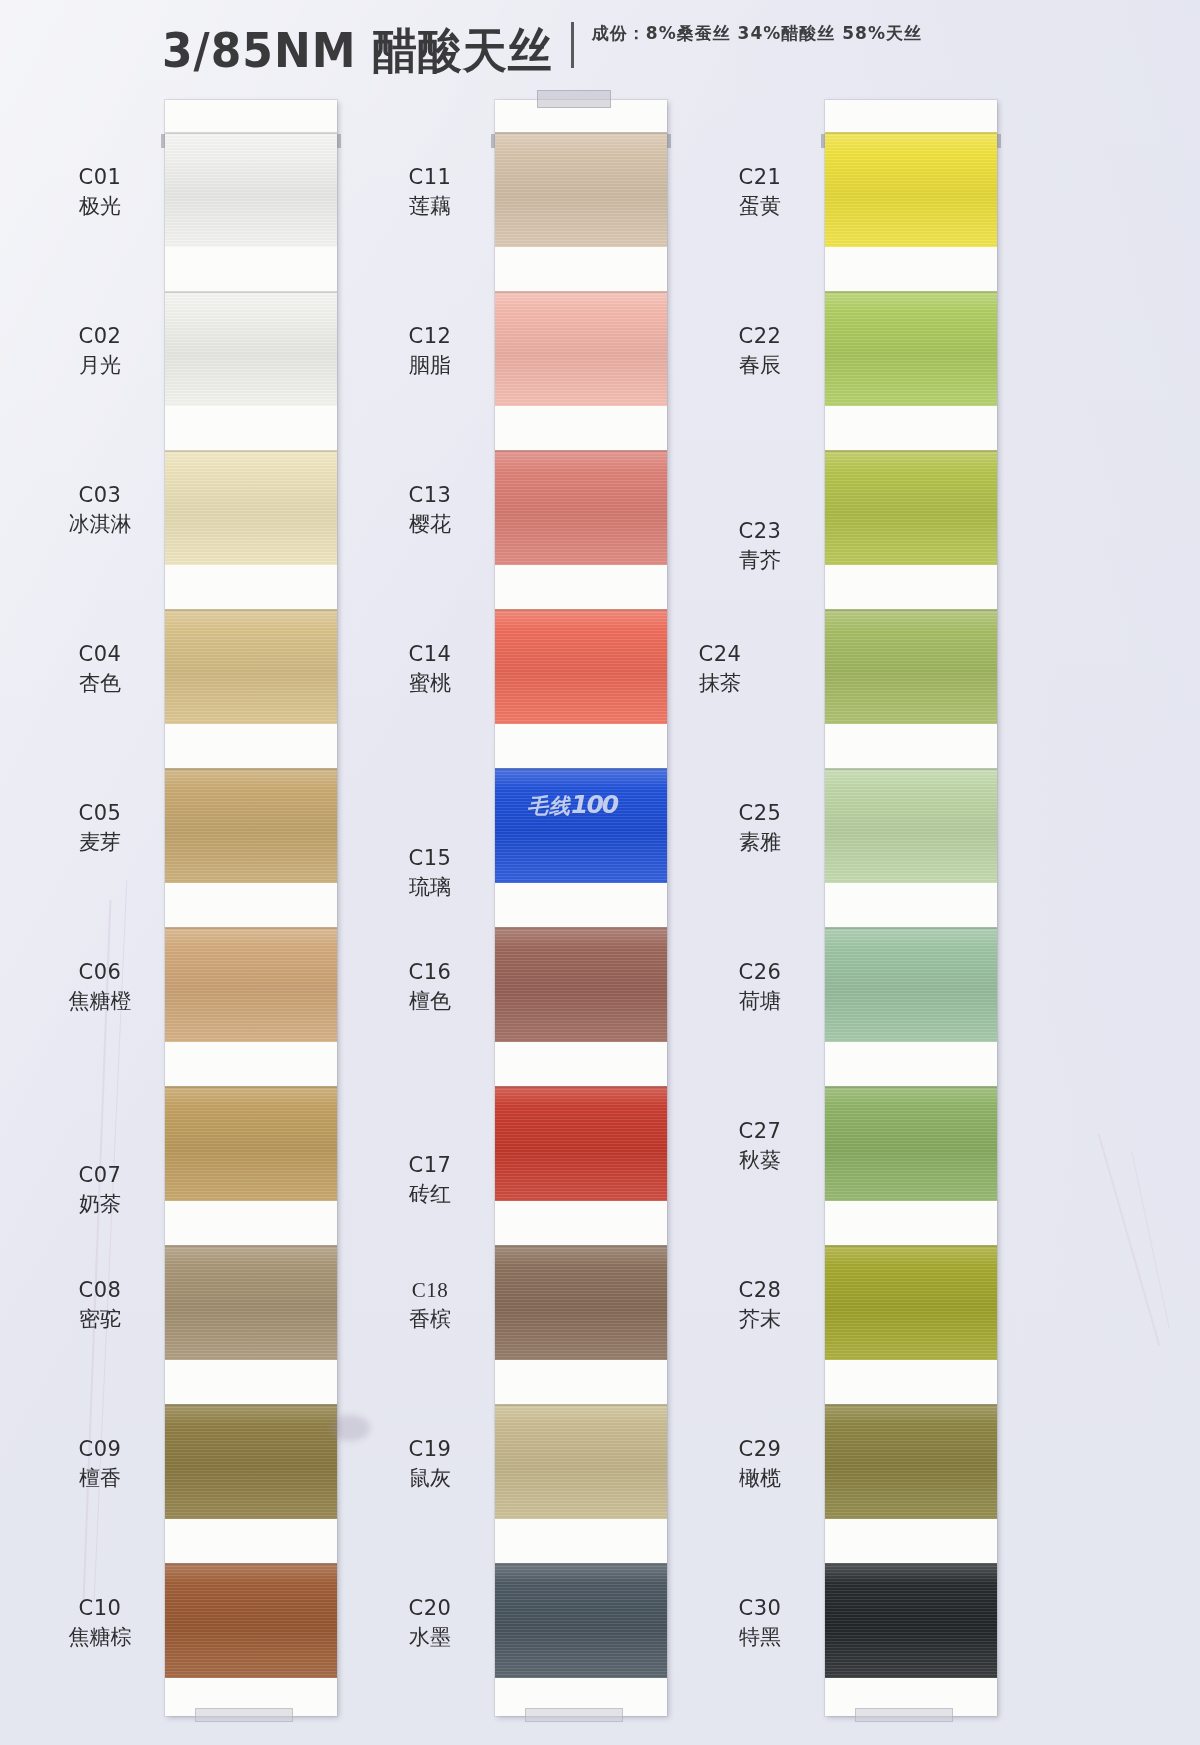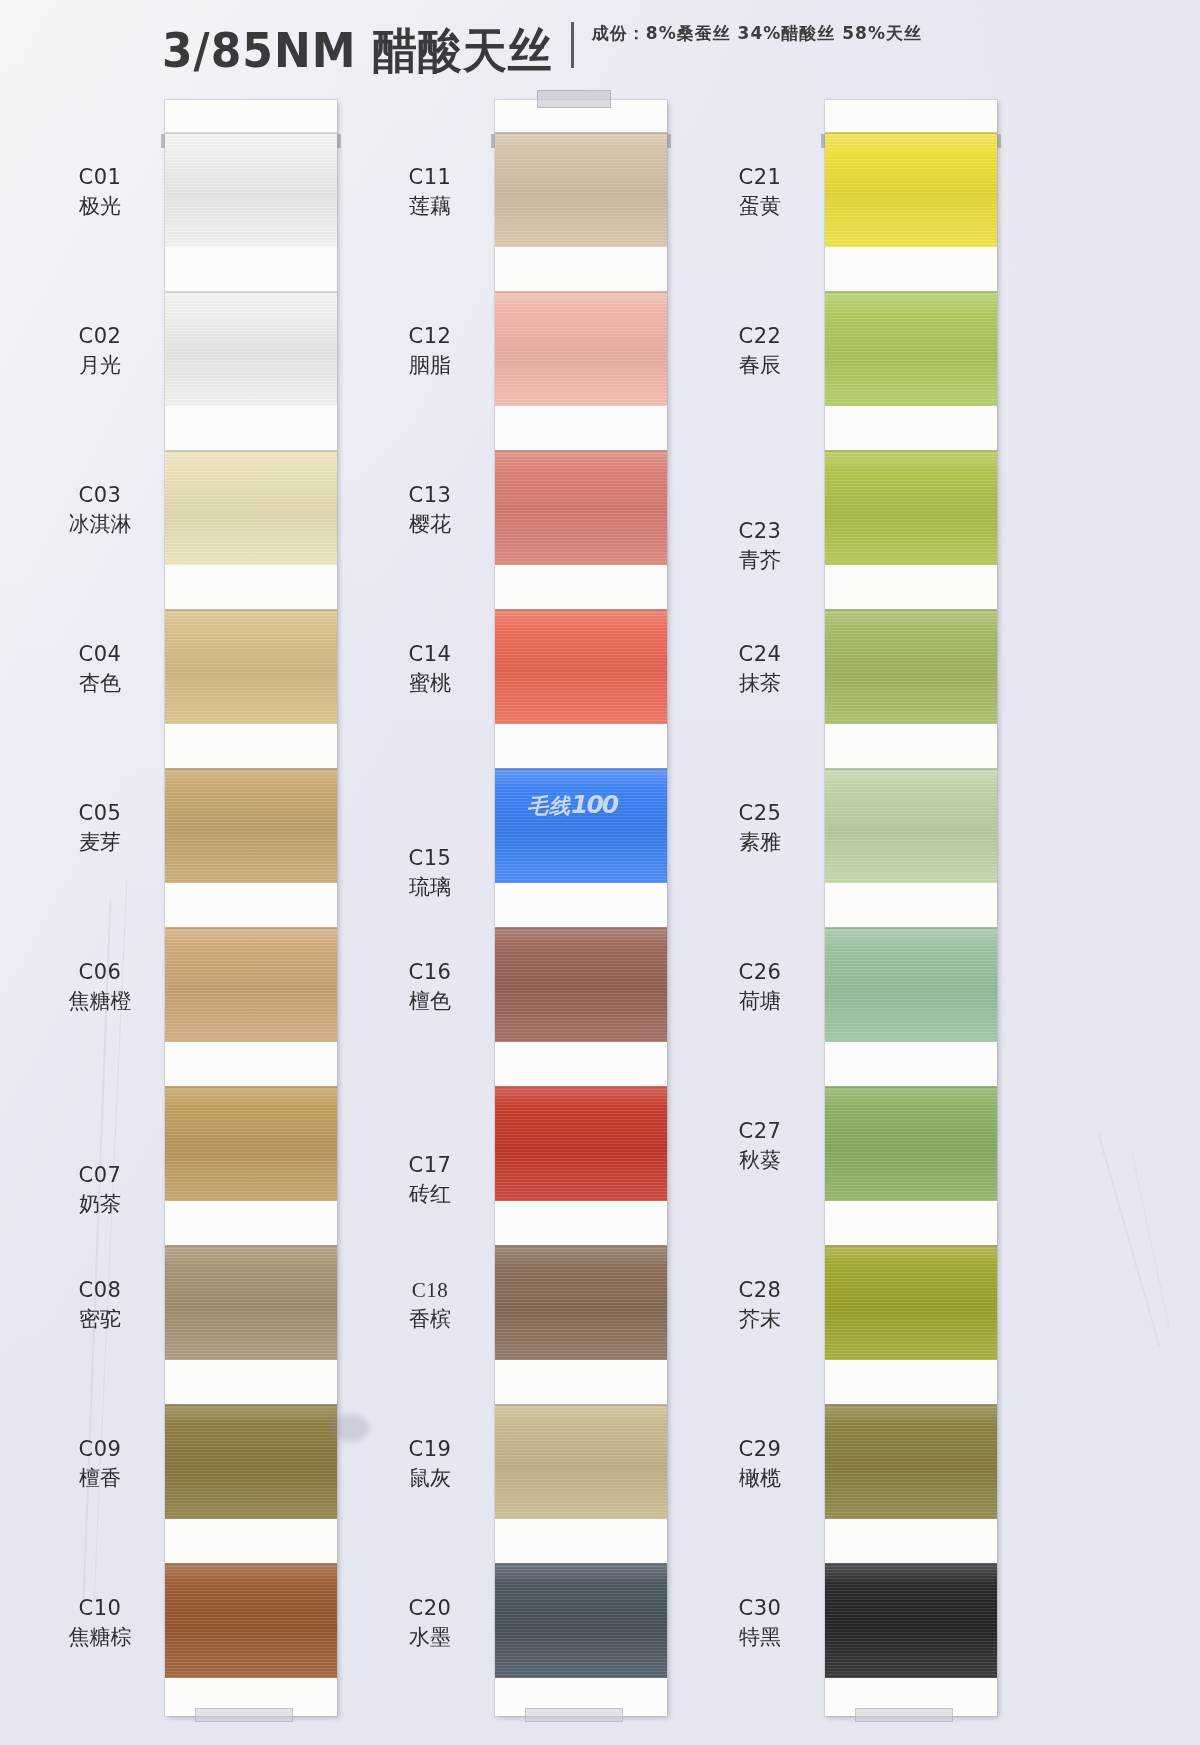--- a/index.html
+++ b/index.html
@@ -305,21 +305,21 @@
           <div class="threads"></div>
           <div class="sheen"></div>
         </div>
         <div class="gap"></div>
         <div class="swatch" style="background: rgb(239, 106, 87);">
           <div class="edge-top"></div>
           <div class="threads"></div>
           <div class="sheen"></div>
         </div>
         <div class="gap"></div>
-        <div class="swatch" style="background: #3b82f6; padding-left: 48px;">
+        <div class="swatch" style="background: #1d4ed8; padding-left: 48px;">
           <div class="edge-top"></div>
           <div class="threads"></div>
           <div class="sheen"></div>
           <div class="watermark"><span>毛线</span><span class="wm-num">100</span></div>
         </div>
         <div class="gap"></div>
         <div class="swatch" style="background: rgb(155, 101, 88);">
           <div class="edge-top"></div>
           <div class="threads"></div>
           <div class="sheen"></div>
@@ -357,21 +357,21 @@
       <span class="name">蛋黄</span>
     </div>
     <div class="label lab3" style="left: 700px; top: 322.5px;">
       <span class="code">C22</span>
       <span class="name">春辰</span>
     </div>
     <div class="label lab3" style="left: 700px; top: 481.5px; margin-top: 36px;">
       <span class="code">C23</span>
       <span class="name">青芥</span>
     </div>
-    <div class="label lab3" style="left: 700px; top: 640.5px;">
+    <div class="label lab3" style="left: 660px; top: 640.5px;">
       <span class="code">C24</span>
       <span class="name">抹茶</span>
     </div>
     <div class="label lab3" style="left: 700px; top: 799.5px;">
       <span class="code">C25</span>
       <span class="name">素雅</span>
     </div>
     <div class="label lab3" style="left: 700px; top: 958.5px;">
       <span class="code">C26</span>
       <span class="name">荷塘</span>

